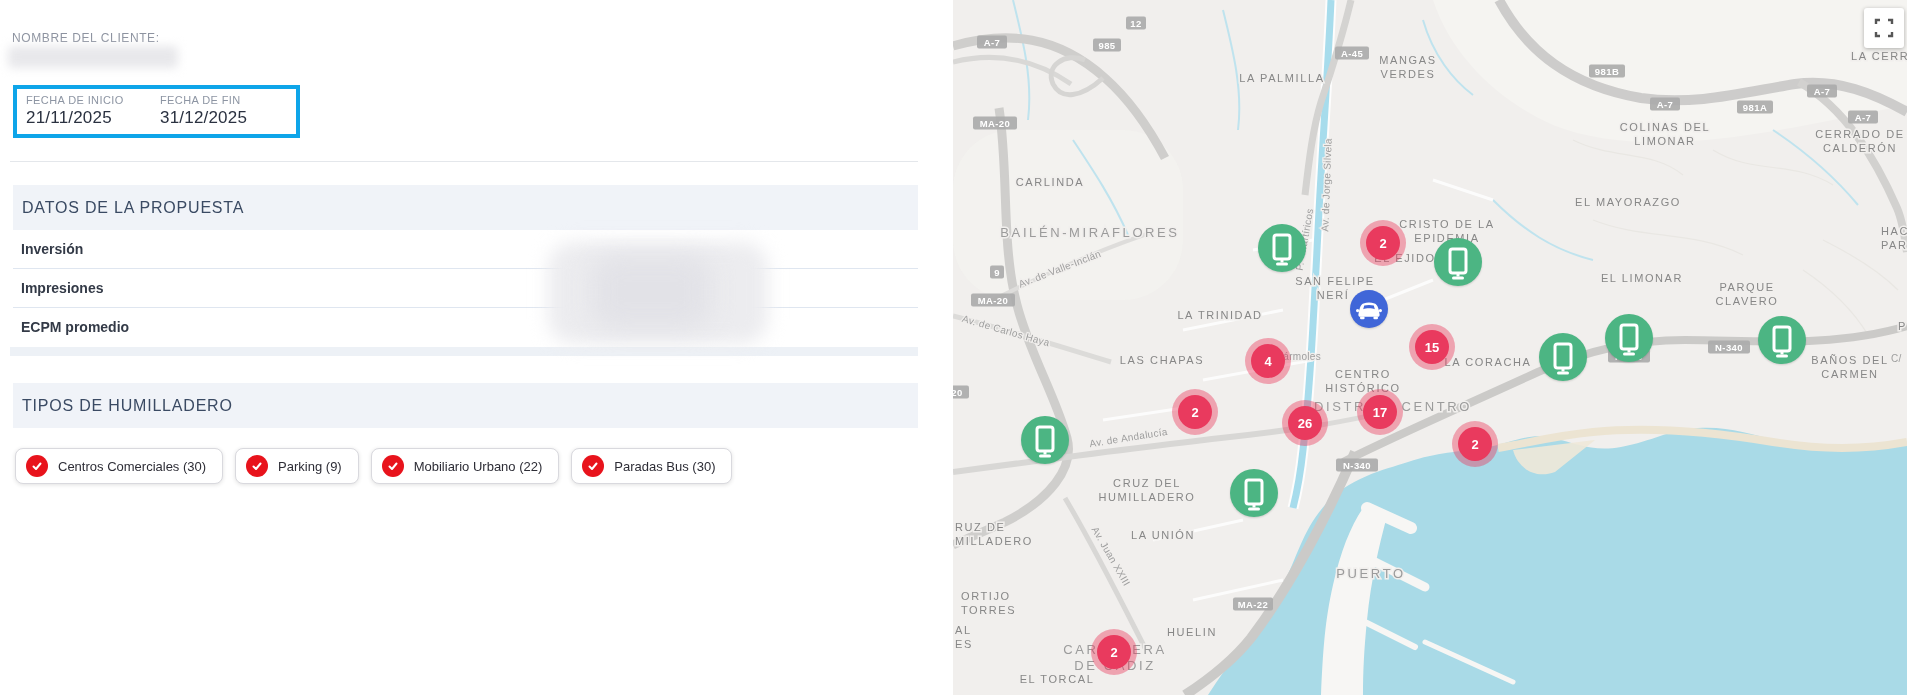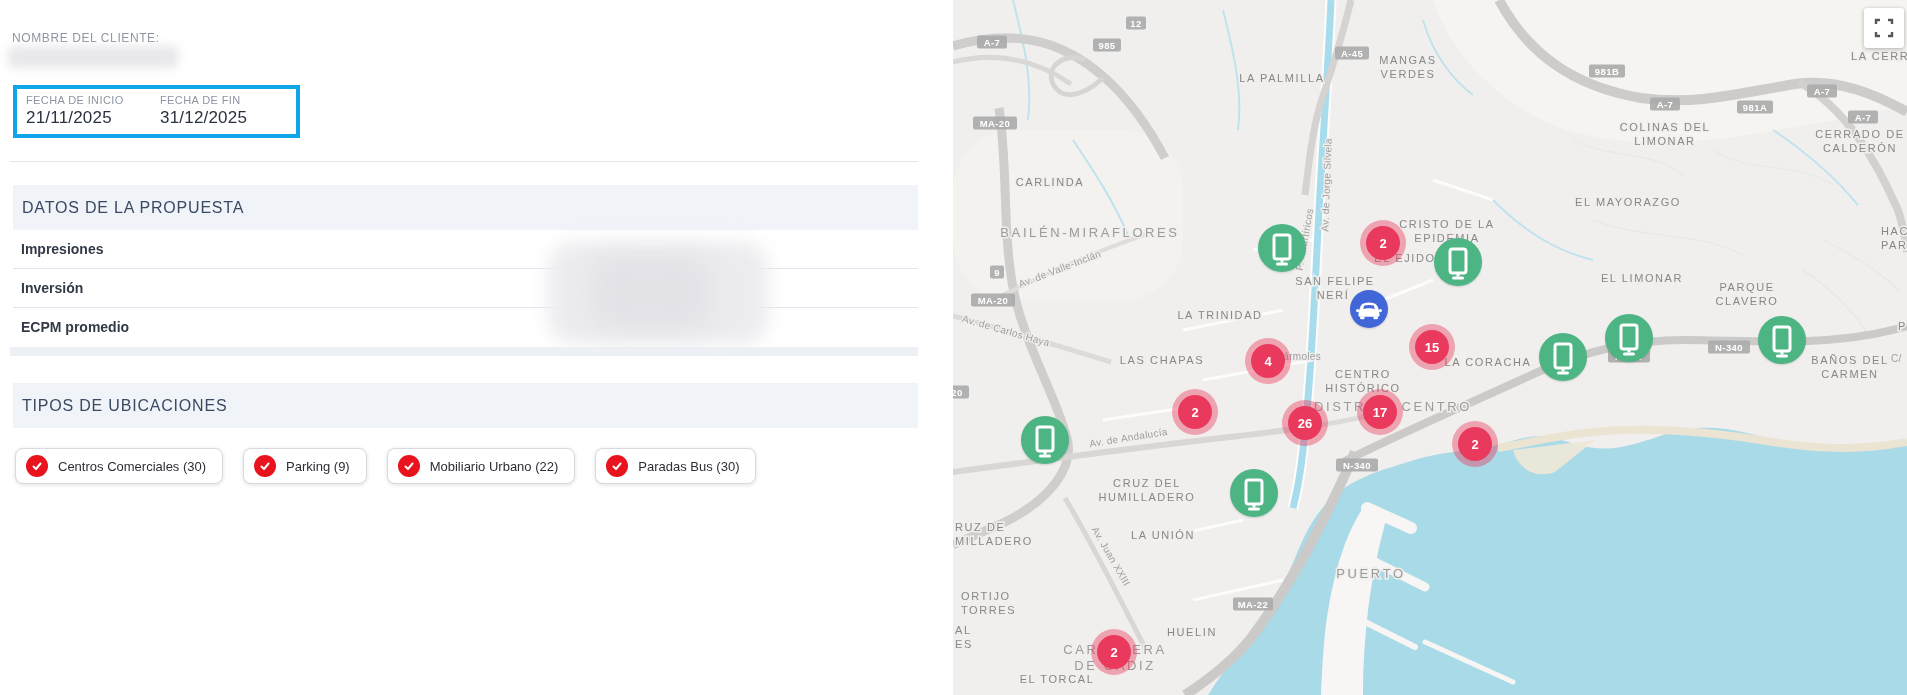--- a/index.html
+++ b/index.html
@@ -20,21 +20,21 @@
   .section-header{position:absolute;left:13px;width:905px;height:45px;background:#f0f3f8;color:#3a4a63;
     font-size:16px;letter-spacing:.8px;display:flex;align-items:center;padding-left:9px;box-sizing:border-box;}
   .sh1{top:185px;} .sh2{top:383px;}
   .data-rows{position:absolute;left:13px;top:230px;width:905px;}
   .data-row{height:38px;display:flex;align-items:center;border-bottom:1px solid #dfe6f0;
     font-weight:bold;font-size:14px;color:#333a47;padding-left:8px;}
   .data-row:last-child{border-bottom:none;}
   .rows-strip{position:absolute;left:10px;top:347px;width:908px;height:9px;background:#edf1f6;}
   .values-blur{position:absolute;left:548px;top:242px;width:220px;height:102px;background:#ececef;border-radius:26px;filter:blur(9px);}
   .values-blur2{position:absolute;left:592px;top:256px;width:118px;height:72px;background:#e2e2e7;border-radius:20px;filter:blur(12px);}
-  .chips{position:absolute;left:15px;top:448px;display:flex;gap:20px;}
+  .chips{position:absolute;left:15px;top:448px;display:flex;gap:12px;}
   .chip{height:36px;background:#fff;border:1px solid #d9d9de;border-radius:8px;box-shadow:0 1px 4px rgba(0,0,0,.12);
     display:flex;align-items:center;gap:10px;padding:0 16px 0 10px;font-size:13px;color:#2d2d36;cursor:pointer;box-sizing:border-box;}
   .chip-check{width:22px;height:22px;border-radius:50%;background:#e8131c;display:flex;align-items:center;justify-content:center;flex:none;}
 
   
   .map-panel{position:relative;width:954px;height:695px;background:#f1efed;overflow:hidden;flex:none;}
   .map-svg{position:absolute;left:0;top:0;}
   text{font-family:"Liberation Sans",sans-serif;}
   .area{fill:#878787;font-size:11px;letter-spacing:1.6px;font-weight:500;text-anchor:middle;
     paint-order:stroke;stroke:#f1efed;stroke-width:3px;}
@@ -76,34 +76,34 @@
         <div class="date-value">31/12/2025</div>
       </div>
     </div>
 
     <div class="divider1"></div>
 
     <div class="section-header sh1">DATOS DE LA PROPUESTA</div>
 
     <div class="data-rows">
       <div class="data-row">
+        <span>Inversión</span>
+      </div>
+      <div class="data-row">
         <span>Impresiones</span>
-      </div>
-      <div class="data-row">
-        <span>Inversión</span>
       </div>
       <div class="data-row">
         <span>ECPM promedio</span>
       </div>
     </div>
     <div class="rows-strip"></div>
     <div class="values-blur"></div>
     <div class="values-blur2"></div>
 
-    <div class="section-header sh2">TIPOS DE UBICACIONES</div>
+    <div class="section-header sh2">TIPOS DE HUMILLADERO</div>
 
     <div class="chips">
       <div class="chip">
         <span class="chip-check">
           <svg width="12" height="12" viewBox="0 0 12 12">
               <path d="M2.5 6.5 L5 9 L9.5 3.5" stroke="#fff" stroke-width="2" fill="none" stroke-linecap="round" stroke-linejoin="round"></path>
             </svg>
         </span>
         <span>Centros Comerciales (30)</span>
       </div>

